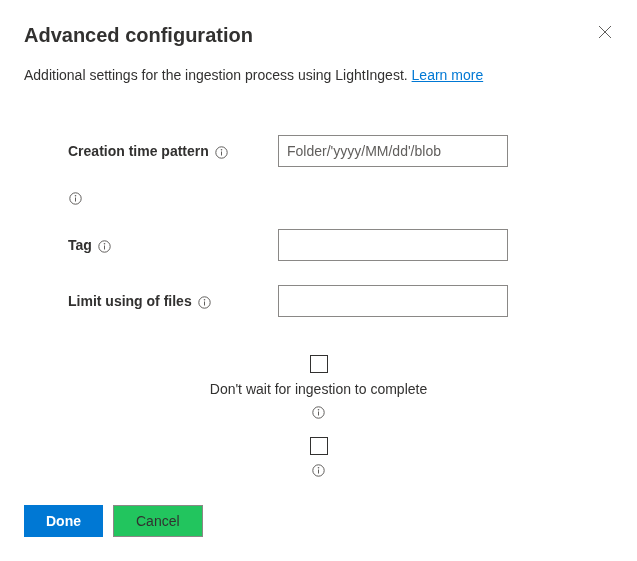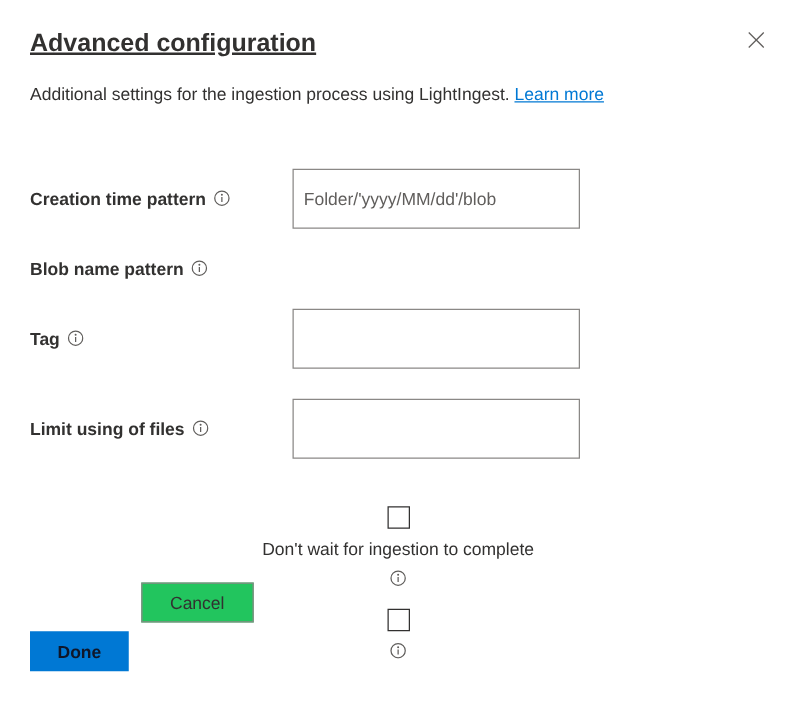--- a/index.html
+++ b/index.html
@@ -15,21 +15,20 @@
       height: 561px;
       padding: 24px;
       position: relative;
       background: #ffffff;
     }
     .header {
       display: flex;
       justify-content: space-between;
       align-items: flex-start;
       margin-bottom: 20px;
-      text-decoration: underline;
     }
     .title {
       font-size: 20px;
       font-weight: 600;
       color: #323130;
     }
     .close-btn {
       cursor: pointer;
       width: 16px;
       height: 16px;
@@ -48,40 +47,41 @@
       text-decoration: underline;
       cursor: pointer;
     }
     .form-row {
       display: flex;
       align-items: center;
       margin-bottom: 24px;
     }
     .form-label-group {
       display: flex;
-      align-items: flex-start;
+      align-items: flex-end;
       width: 210px;
       gap: 6px;
+      margin-left: 44px;
     }
     .form-label {
       font-size: 14px;
       font-weight: 600;
       color: #323130;
     }
     .info-icon {
       display: inline-flex;
       align-items: center;
       justify-content: center;
       width: 14px;
       height: 14px;
       color: #605e5c;
     }
     .form-input {
       flex: 0 0 230px;
-      height: 48px;
+      height: 32px;
       padding: 0 8px;
       border: 1px solid #8a8886;
       font-family: inherit;
       font-size: 14px;
       color: #323130;
       outline: none;
     }
     .form-input::placeholder {
       color: #605e5c;
     }
@@ -118,23 +118,22 @@
       font-family: inherit;
       font-size: 14px;
       cursor: pointer;
       border: none;
       display: flex;
       align-items: center;
       justify-content: center;
     }
     .btn-primary {
       background: #0078d4;
-      color: #0f172a;
+      color: #ffffff;
       font-weight: 600;
-      margin-top: 39px;
     }
     .btn-secondary {
       background: #22c55e;
       color: #323130;
       border: 1px solid #8a8886;
     }
     .divider {
       height: 14px;
     }
   </style>
@@ -164,21 +163,20 @@
           <circle cx="6.5" cy="3.8" r="0.8" fill="currentColor"></circle>
           <line x1="6.5" y1="5.5" x2="6.5" y2="9.5" stroke="currentColor" stroke-width="1"></line>
         </svg>
     </span>
   </div>
   <input type="text" class="form-input" placeholder="Folder/'yyyy/MM/dd'/blob" style="">
 </div>
 
 <div class="form-row">
   <div class="form-label-group">
-    <span class="form-label">Blob name pattern</span>
     <span class="info-icon">
       <svg width="13" height="13" viewBox="0 0 13 13">
           <circle cx="6.5" cy="6.5" r="5.7" fill="none" stroke="currentColor" stroke-width="1"></circle>
           <circle cx="6.5" cy="3.8" r="0.8" fill="currentColor"></circle>
           <line x1="6.5" y1="5.5" x2="6.5" y2="9.5" stroke="currentColor" stroke-width="1"></line>
         </svg>
     </span>
   </div>
 </div>
 

